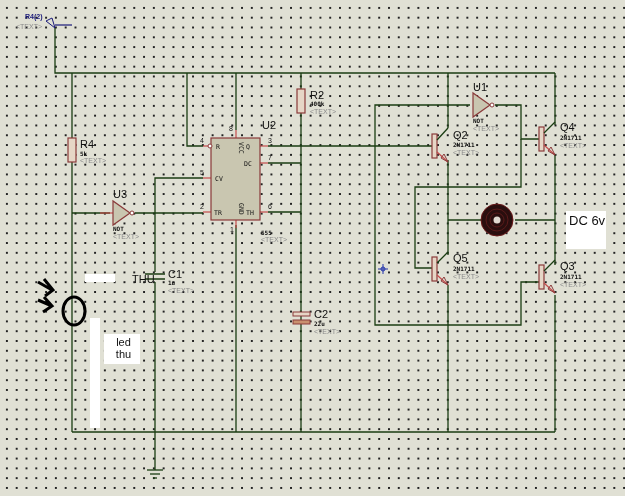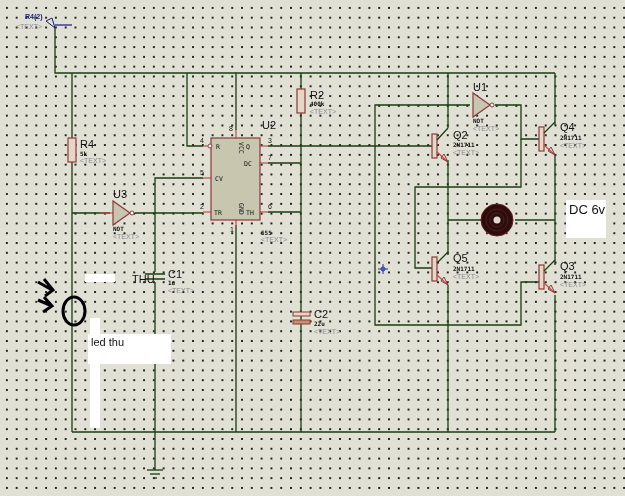--- a/index.html
+++ b/index.html
@@ -200,18 +200,18 @@
   <g>
     <rect x="85" y="274" width="30" height="8" fill="#fff"></rect>
     <ellipse cx="74" cy="311" rx="11" ry="14" fill="none" stroke="#000" stroke-width="3"></ellipse>
     <path d="M38,282 L52,290 M44,279 L53,290 L45,296" stroke="#000" stroke-width="3" fill="none"></path>
     <path d="M38,300 L52,306 M44,297 L52,306 L43,312" stroke="#000" stroke-width="3" fill="none"></path>
     <rect x="90" y="318" width="10" height="110" fill="#fff"></rect>
   </g>
   <text class="lbl-big" x="132" y="283">THU</text>
 </svg>
 
-<div class="note" style="left:566px;top:200px;width:40px;height:38px;">
+<div class="note" style="left:566px;top:211px;width:40px;height:38px;">
   <span style="position:absolute;left:3px;top:2px;font-size:13px;">DC 6v</span>
 </div>
-<div class="note" style="left:88px;top:334px;width:83px;height:30px;text-align:center;">
+<div class="note" style="left:104px;top:334px;width:36px;height:30px;text-align:center;">
   <span style="position:absolute;left:3px;top:2px;font-size:11px;">led thu</span>
 </div>
 
 </body></html>

